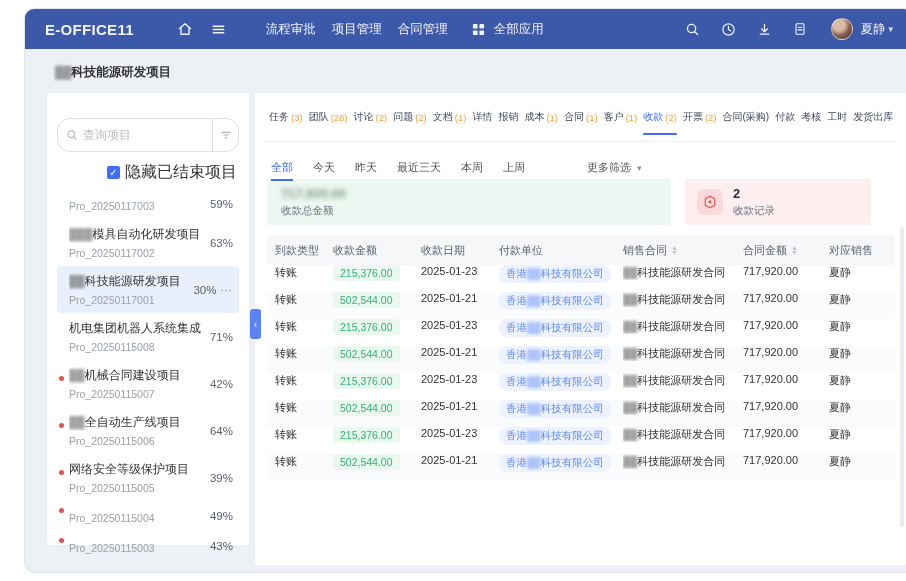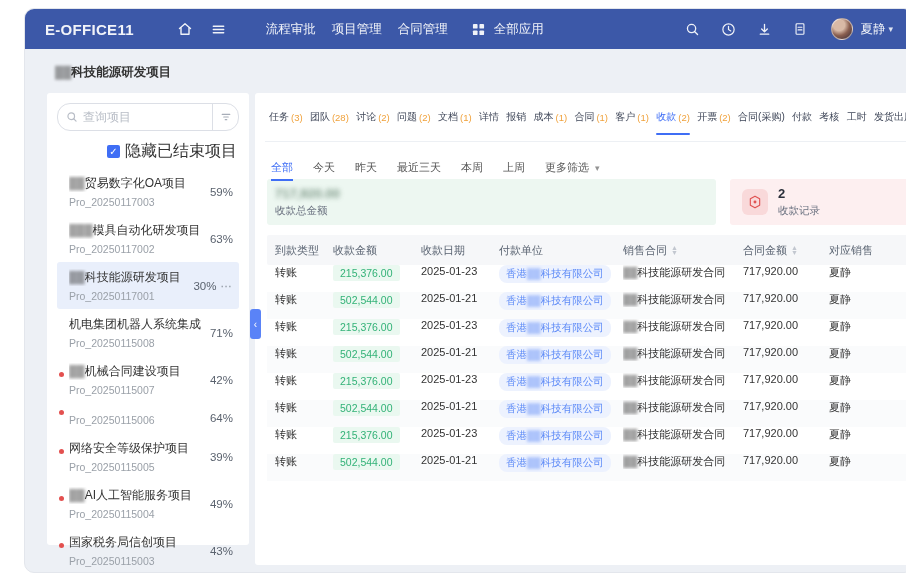--- a/index.html
+++ b/index.html
@@ -24,21 +24,21 @@
   .user-name { font-size:12.5px; }
   .caret { font-size:9px; margin-left:3px; opacity:.9; }
 
   
   .content { padding:0 22px; }
   .page-title { font-size:12.5px; color:#333; font-weight:600; padding:15px 8px 12px 8px; }
   .cols { display:flex; gap:6px; align-items:flex-start; }
 
   
   .left-panel { width:202px; background:#fff; border-radius:3px; padding:10px; height:452px; }
-  .search-group { display:flex; border:1px solid #dcdfe6; border-radius:13px; height:28px; align-items:center; }
+  .search-group { display:flex; border:1px solid #dcdfe6; border-radius:13px; height:34px; align-items:center;margin-top:15px; }
   .search-group .mag { margin:0 5px 0 8px; display:flex; }
   .search-input { border:0; outline:0; flex:1; min-width:0; font-size:12px; color:#333; }
   .search-input::placeholder { color:#b8bdc6; }
   .search-addon { width:26px; align-self:stretch; border-left:1px solid #dcdfe6;
     display:flex; align-items:center; justify-content:center; cursor:pointer; }
   .chk-row { display:flex; justify-content:flex-end; align-items:center; gap:5px; margin:10px 2px 6px 0; }
   .checkbox { width:13px; height:13px; background:var(--primary,#3f6ef5); border-radius:2px; color:#fff;
     font-size:10px; line-height:13px; text-align:center; cursor:pointer; }
   .chk-label { font-size:16px; color:#333; }
   .proj-list { margin-top:4px; }
@@ -64,26 +64,26 @@
     font-size:10px; color:#40485a; flex:none; }
   .tab .count { color:var(--count,#f0a23c); font-size:9.5px; margin-left:2px; }
   .tab.active { color:var(--primary,#3f6ef5); }
   .tab.active::after { content:""; position:absolute; left:0; right:0; bottom:0; height:2px;
     background:var(--primary,#3f6ef5); border-radius:1px; }
   .filter-row { display:flex; align-items:flex-end; gap:20px; height:33px; padding:0 6px; }
   .filter { font-size:11px; color:#555; cursor:pointer; position:relative; }
   .filter.active { color:var(--primary,#3f6ef5); }
   .filter.active::after { content:""; position:absolute; left:0; right:0; bottom:-6px; height:2px;
     background:var(--primary,#3f6ef5); }
-  .filter-more { font-size:11px; color:#555; cursor:pointer; }
+  .filter-more { font-size:11px; color:#555; cursor:pointer;margin-left:42px; }
   .filter-more .caret { color:#888; }
 
   .cards { display:flex; gap:14px; margin:4px 2px 10px 2px; }
   .card { height:46px; border-radius:3px; display:flex; align-items:center; }
-  .card-green { width:449px; background:var(--card_green_bg,#edf7f1); padding:0 8px; }
+  .card-green { width:404px; background:var(--card_green_bg,#edf7f1); padding:0 14px; }
   .cg-text {}
   .card-value { font-size:13px; font-weight:700; color:#2a2f3a; }
   .card-value.blurred { filter:blur(2.6px); opacity:.7; color:#51735e; }
   .card-label { font-size:10.5px; color:#6b7280; margin-top:3px; }
   .card-red { width:186px; background:var(--card_red_bg,#fdeff0); padding:0 12px; gap:10px; }
   .hex-icon { width:26px; height:26px; background:#f9d9da; border-radius:6px;
     display:flex; align-items:center; justify-content:center; }
 
   
   .table { margin:0 2px; }
@@ -193,21 +193,20 @@
         </div>
         <div class="chk-row">
           <span class="checkbox">✓</span>
           <span class="chk-label">隐藏已结束项目</span>
         </div>
         <div class="proj-list">
 
         <div class="proj">
 
               <div class="proj-main">
-                <div class="proj-name"><span class="redact">██</span>贸易数字化OA项目</div>
                 <div class="proj-code">Pro_20250117003</div>
               </div>
               <div class="proj-right">
                 <span>59%</span>
 
               </div>
             </div>
             <div class="proj">
 
               <div class="proj-main">
@@ -248,20 +247,21 @@
                 <div class="proj-code">Pro_20250115007</div>
               </div>
               <div class="proj-right">
                 <span>42%</span>
 
               </div>
             </div>
             <div class="proj">
               <span class="dot"></span>
               <div class="proj-main">
+                <div class="proj-name"><span class="redact">██</span>全自动生产线项目</div>
                 <div class="proj-code">Pro_20250115006</div>
               </div>
               <div class="proj-right">
                 <span>64%</span>
 
               </div>
             </div>
             <div class="proj">
               <span class="dot"></span>
               <div class="proj-main">
@@ -269,32 +269,30 @@
                 <div class="proj-code">Pro_20250115005</div>
               </div>
               <div class="proj-right">
                 <span>39%</span>
 
               </div>
             </div>
             <div class="proj">
               <span class="dot"></span>
               <div class="proj-main">
-                <div class="proj-name"><span class="redact">██</span>AI人工智能服务项目</div>
                 <div class="proj-code">Pro_20250115004</div>
               </div>
               <div class="proj-right">
                 <span>49%</span>
 
               </div>
             </div>
             <div class="proj">
               <span class="dot"></span>
               <div class="proj-main">
-                <div class="proj-name">国家税务局信创项目</div>
                 <div class="proj-code">Pro_20250115003</div>
               </div>
               <div class="proj-right">
                 <span>43%</span>
 
               </div>
             </div>
           </div>
       </aside>
 

